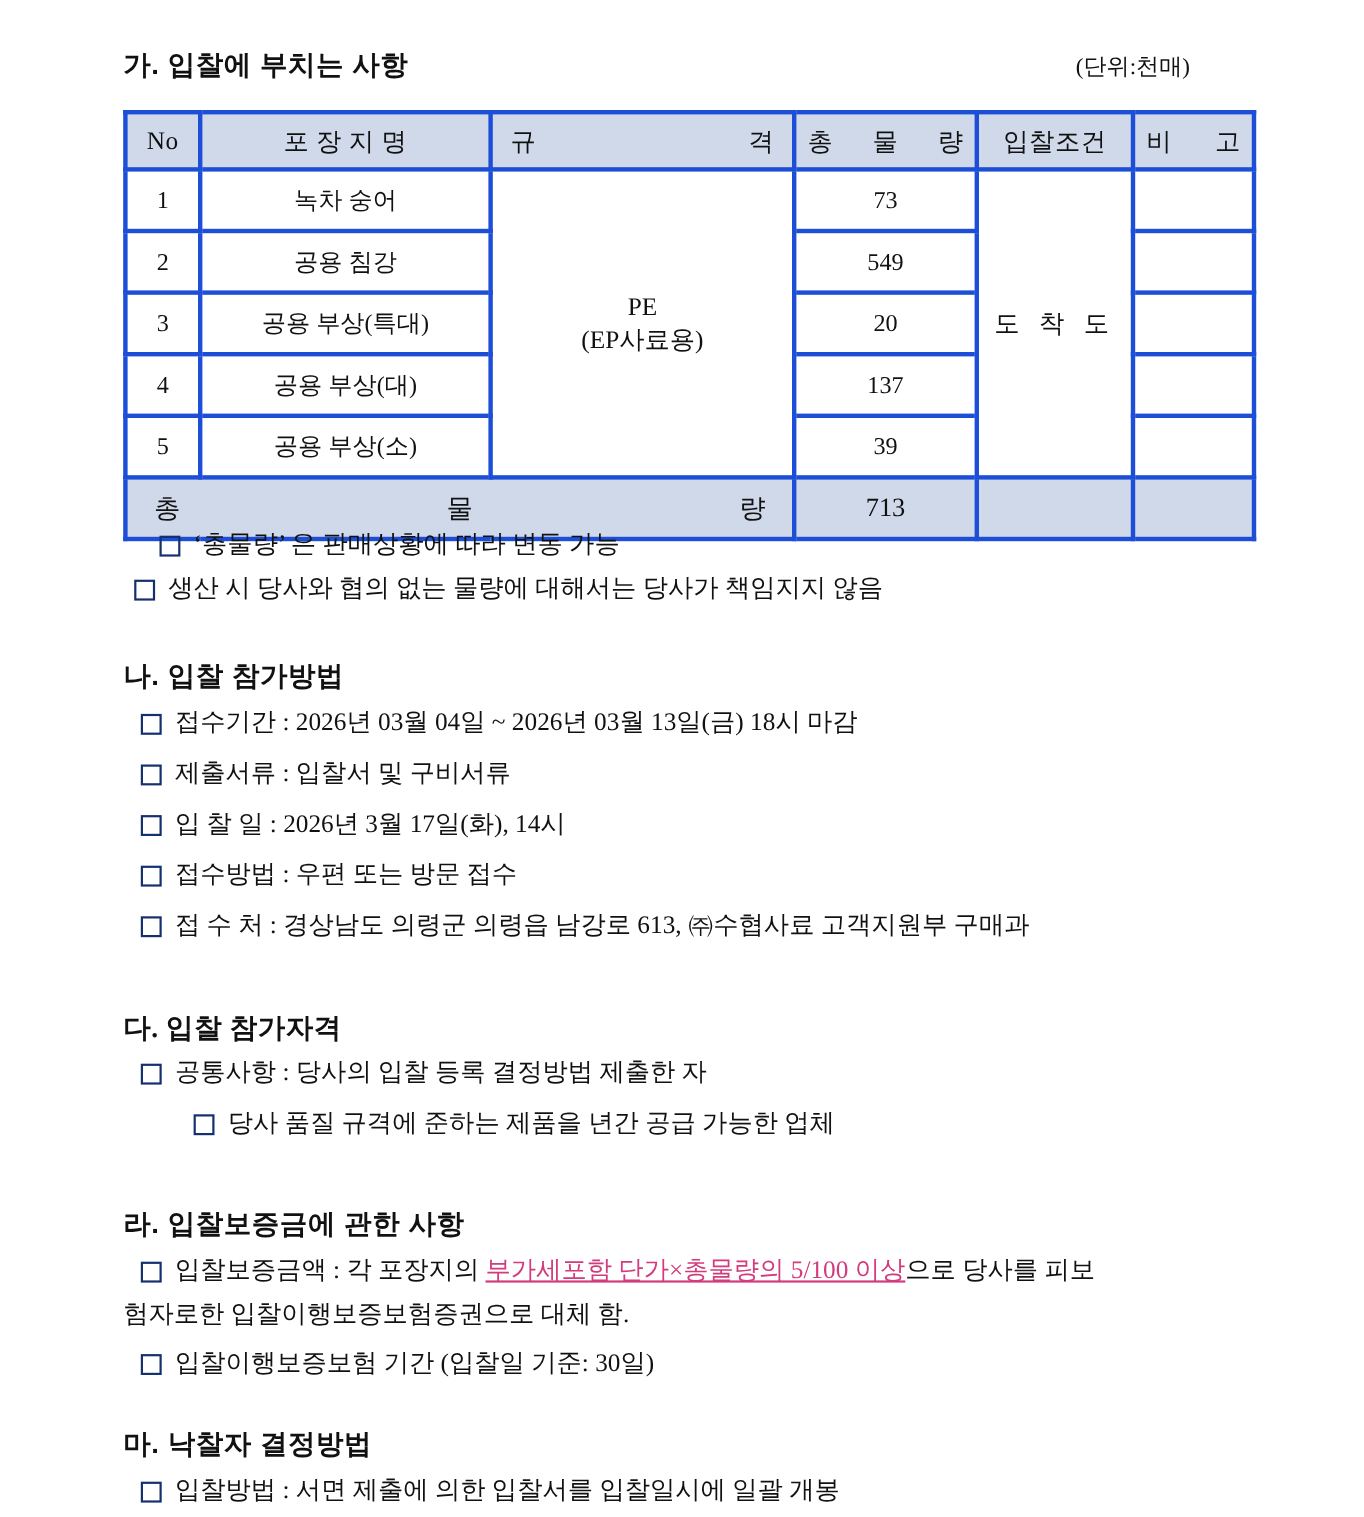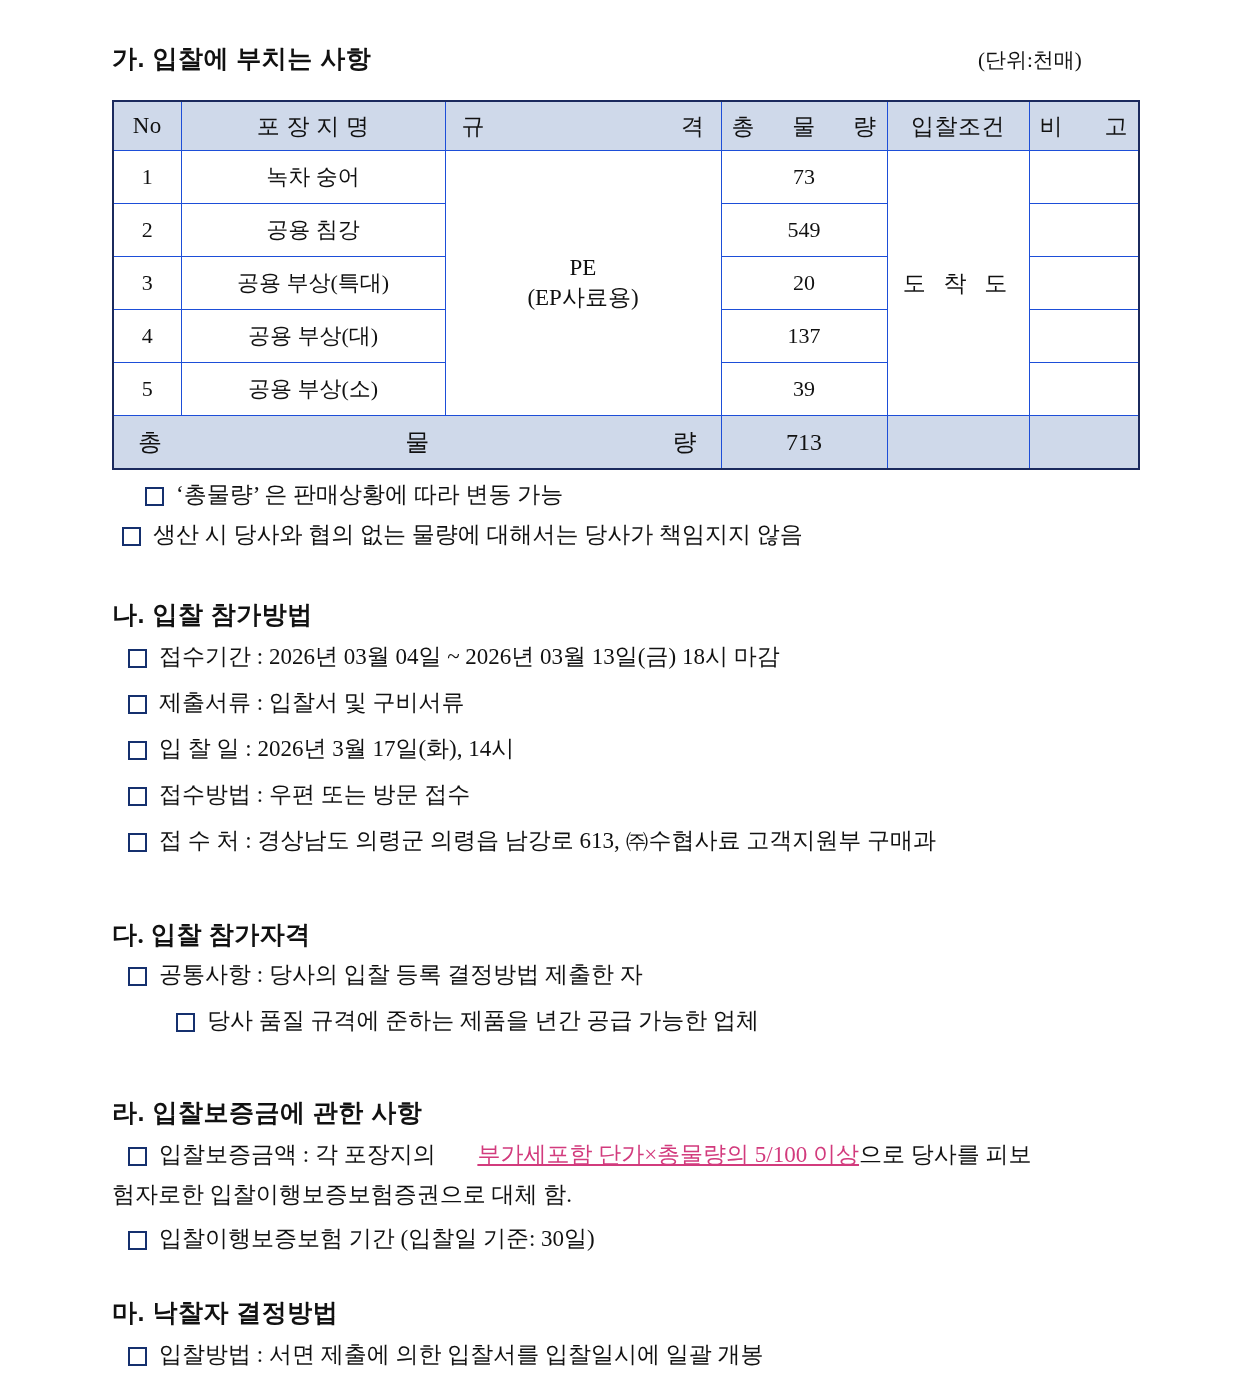--- a/index.html
+++ b/index.html
@@ -40,21 +40,21 @@
 
   
   table.bid-table {
     border-collapse: collapse;
     table-layout: fixed;
     width: 1026px;
     border: 2px solid #1b2a5e;
     font-size: 22px;
   }
   table.bid-table td, table.bid-table th {
-    border: 1px solid #1d4ed8;
+    border: 4px solid #1d4ed8;
     text-align: center;
     vertical-align: middle;
     padding: 0;
     font-weight: normal;
   }
   table.bid-table thead td {
     background: #cfd9ea;
     height: 48px;
     font-size: 23px;
     letter-spacing: 0.5px;
@@ -96,21 +96,21 @@
   }
   .bullet-box {
     flex: 0 0 auto;
     width: 15px;
     height: 15px;
     border: 2px solid #15306e;
     margin-right: 12px;
     margin-top: 9px;
   }
   .bullet-text { flex: 1 1 auto; }
-  .hl { color: #d23b7d; text-decoration: underline; margin-left: 36px; }
+  .hl { color: #d23b7d; text-decoration: underline; }
 
   .cont-line {
     font-size: 23px;
     line-height: 1.5;
   }
 
   
   .abs { position: absolute; }
 </style>
 </head>

